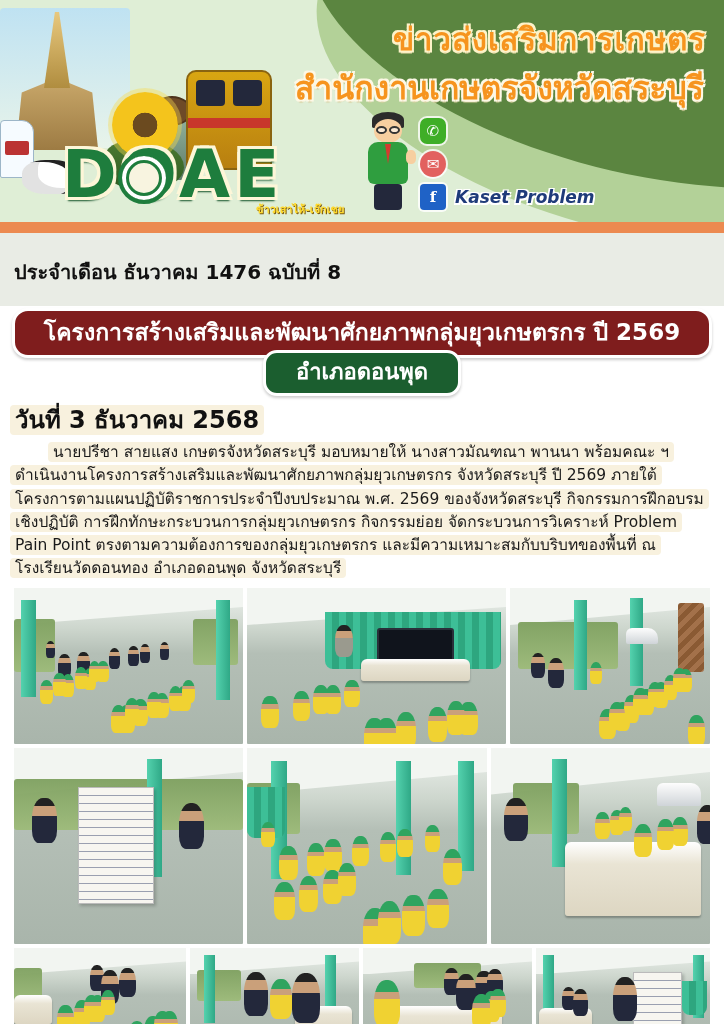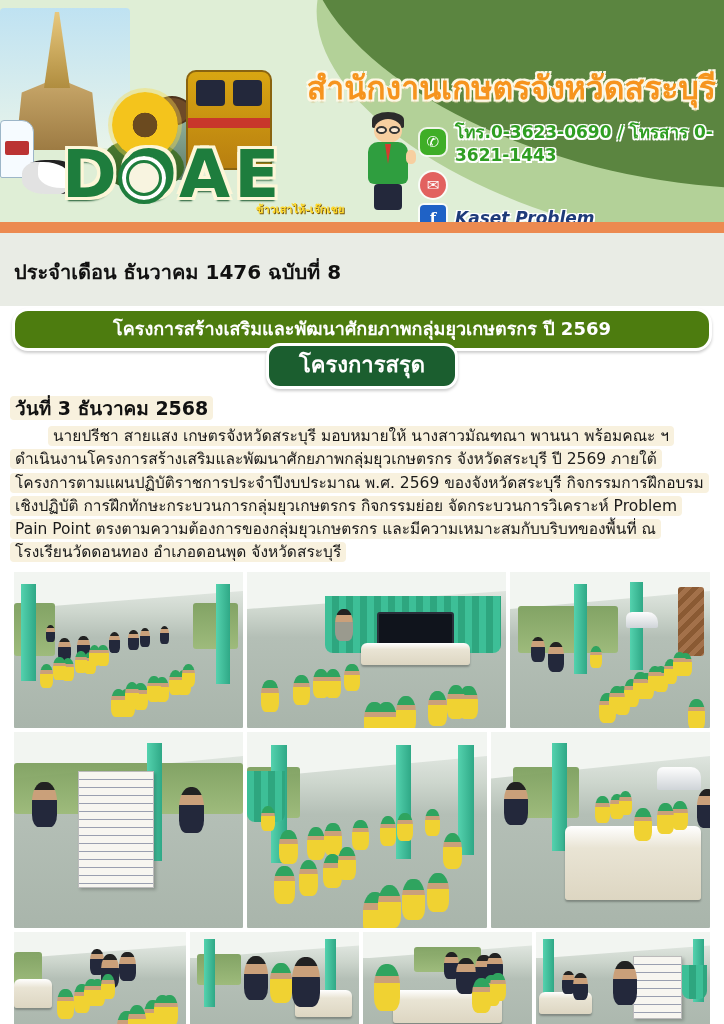--- a/index.html
+++ b/index.html
@@ -6,21 +6,21 @@
   body { background:#888; font-family:"DejaVu Sans","Liberation Sans",sans-serif; }
   .page { position:relative; width:724px; height:1024px; margin:0 auto; background:#fff; overflow:hidden; }
 
   
   .header { position:relative; width:100%; height:222px; background:#dfeed6; overflow:hidden; }
   .curve-light { position:absolute; left:310px; top:-95px; width:680px; height:330px; background:#b3d198; border-radius:50%; transform:rotate(13deg); }
   .curve-dark { position:absolute; left:300px; top:-165px; width:700px; height:340px; background:#5b8540; border-radius:50%; transform:rotate(13deg); }
 
   .newsletter-title { position:absolute; top:14px; right:18px; font-size:31px; font-weight:bold; color:#f6941e; letter-spacing:1px;
     text-shadow:-2px -2px 0 #fdf3c9, 2px -2px 0 #fdf3c9, -2px 2px 0 #fdf3c9, 2px 2px 0 #fdf3c9, 0 3px 0 #e3d7a4; }
-  .office-name { position:absolute; top:62px; right:8px; font-size:32px; font-weight:bold; color:#f6941e; letter-spacing:0;
+  .office-name { position:absolute; top:62px; right:20px; font-size:32px; font-weight:bold; color:#f6941e; letter-spacing:0;
     text-shadow:-2px -2px 0 #fdf8e6, 2px -2px 0 #fdf8e6, -2px 2px 0 #fdf8e6, 2px 2px 0 #fdf8e6, 0 3px 1px #d8cfa0; }
 
   .contact { position:absolute; left:420px; top:118px; display:flex; flex-direction:column; gap:7px; }
   .contact-row { display:flex; align-items:center; gap:9px; }
   .cicon { width:26px; height:26px; border-radius:6px; display:flex; align-items:center; justify-content:center; color:#fff; font-size:15px; flex:0 0 auto; box-shadow:0 0 0 2px #ffffffcc; }
   .cicon.phone { background:#3fae27; border-radius:7px; }
   .cicon.mail { background:#e2615f; border-radius:50%; }
   .cicon.fb { background:#1f62c6; border-radius:4px; font-weight:bold; font-family:"DejaVu Serif","Liberation Serif",serif; }
   .ctext { font-size:17px; font-weight:bold; font-style:italic;
     text-shadow:-1.5px -1.5px 0 #fff, 1.5px -1.5px 0 #fff, -1.5px 1.5px 0 #fff, 1.5px 1.5px 0 #fff; }
@@ -66,26 +66,26 @@
   .orange-bar { width:100%; height:11px; background:#ec8a50; }
 
   
   .masthead { display:flex; align-items:center; width:100%; height:73px; background:#e9ece5; padding:0 14px; gap:26px; }
   .mast-title { font-size:42px; font-weight:900; color:#1d5e3a; letter-spacing:0;
     text-shadow:-1.5px -1.5px 0 #10301e, 1.5px -1.5px 0 #10301e, -1.5px 1.5px 0 #10301e, 2.5px 2.5px 0 #10301e; }
   .mast-issue { font-size:20px; font-weight:bold; color:#111; padding-top:4px; }
 
   
   .banner-wrap { position:relative; text-align:center; }
-  .banner-line1 { margin:2px 12px 0 12px; background:#4d7c0f; border:3px solid #fff; border-radius:16px; color:#fff; font-size:18px; font-weight:bold; padding:3px 6px 5px 6px; box-shadow:0 2px 3px #0003; }
+  .banner-line1 { margin:2px 12px 0 12px; background:#7f1d1d; border:3px solid #fff; border-radius:16px; color:#fff; font-size:23px; font-weight:bold; padding:3px 6px 5px 6px; box-shadow:0 2px 3px #0003; }
   .banner-line2 { display:inline-block; margin-top:-8px; position:relative; z-index:2; background:#1b5e2f; border:3px solid #fff; border-radius:14px; color:#fff; font-size:22px; font-weight:bold; padding:1px 30px 4px 30px; box-shadow:0 2px 3px #0003; }
 
   
   .article { padding:2px 10px 0 10px; }
-  .article-date { font-size:19px; font-weight:bold; color:#111; margin:2px 0 2px 0; }
+  .article-date { font-size:24px; font-weight:bold; color:#111; margin:2px 0 2px 0; }
   .hl { background:#f8f1de; box-decoration-break:clone; -webkit-box-decoration-break:clone; padding:1px 5px; border-radius:4px; }
   .article-body { font-size:15.5px; line-height:1.5; color:#1a1a1a; text-indent:38px; text-align:left; }
 
   
   .photo-grid { padding:7px 14px 0 14px; display:flex; flex-direction:column; gap:4px; }
   .prow { display:flex; gap:4px; }
   .photo { position:relative; overflow:hidden; border-radius:1px; background:linear-gradient(#eef2ee 0%, #cdd6cd 26%, #b4bfb6 42%, #a9b5ab 100%); }
   .r1 .photo { height:156px; } .r2 .photo { height:196px; } .r3 .photo { height:112px; }
   .ceiling { position:absolute; left:0; top:0; width:100%; height:24%; background:#f2f5f1; clip-path:polygon(0 0,100% 0,100% 52%,0 100%); }
   .trees { position:absolute; background:linear-gradient(#7ea05f,#9dbb79); opacity:.95; border-radius:3px; }
@@ -126,58 +126,58 @@
           <i></i>
           <i></i>
           <i></i>
           <i></i>
         </div>
       <div class="doae">DOAE</div>
       <div class="doae-emblem"></div>
       <div class="doae-caption">ข้าวเสาไห้-เจ๊กเชย</div>
     </div>
 
+    <div class="newsletter-title">ข่าวส่งเสริมการเกษตร</div>
     <div class="office-name">สำนักงานเกษตรจังหวัดสระบุรี</div>
 
     <div class="mascot">
       <div class="mas-hair"></div>
         <div class="mas-head"></div>
       <div class="mas-glass">
           <i></i>
           <i></i>
         </div>
       <div class="mas-body"></div>
         <div class="mas-tie"></div>
       <div class="mas-thumb"></div>
         <div class="mas-legs"></div>
     </div>
 
     <div class="contact">
       <div class="contact-row">
         <span class="cicon phone">✆</span>
-        <span class="ctext green">โทร.0-3623-0690  /  โทรสาร 0-3621-1443</span>
       </div>
       <div class="contact-row">
         <span class="cicon mail">✉</span>
       </div>
       <div class="contact-row">
         <span class="cicon fb">f</span>
         <span class="ctext fbname">Kaset Problem</span>
       </div>
     </div>
   </div>
   <div class="orange-bar"></div>
 
   <div class="masthead">
     <div class="mast-issue">ประจำเดือน ธันวาคม 1476  ฉบับที่ 8</div>
   </div>
 
   <div class="banner-wrap">
     <div class="banner-line1">โครงการสร้างเสริมและพัฒนาศักยภาพกลุ่มยุวเกษตรกร ปี 2569</div>
-    <div class="banner-line2">โครงการสรุด</div>
+    <div class="banner-line2">อำเภอดอนพุด</div>
   </div>
 
   <div class="article">
     <div class="article-date"><span class="hl">วันที่ 3 ธันวาคม 2568</span></div>
     <div class="article-body"><span class="hl">นายปรีชา สายแสง เกษตรจังหวัดสระบุรี มอบหมายให้ นางสาวมัณฑณา พานนา พร้อมคณะ ฯ ดำเนินงานโครงการสร้างเสริมและพัฒนาศักยภาพกลุ่มยุวเกษตรกร จังหวัดสระบุรี ปี 2569 ภายใต้โครงการตามแผนปฏิบัติราชการประจำปีงบประมาณ พ.ศ. 2569 ของจังหวัดสระบุรี กิจกรรมการฝึกอบรมเชิงปฏิบัติ การฝึกทักษะกระบวนการกลุ่มยุวเกษตรกร กิจกรรมย่อย จัดกระบวนการวิเคราะห์ Problem Pain Point ตรงตามความต้องการของกลุ่มยุวเกษตรกร และมีความเหมาะสมกับบริบทของพื้นที่ ณ โรงเรียนวัดดอนทอง อำเภอดอนพุด จังหวัดสระบุรี</span></div>
   </div>
 
   <div class="photo-grid">
     <div class="prow r1">
       <div class="photo" style="flex:0 0 229px" title="กลุ่มยุวเกษตรกรสวมเสื้อเหลืองหมวกเขียวนั่งถ่ายภาพหมู่ใต้ศาลาเสาสีเขียว">

